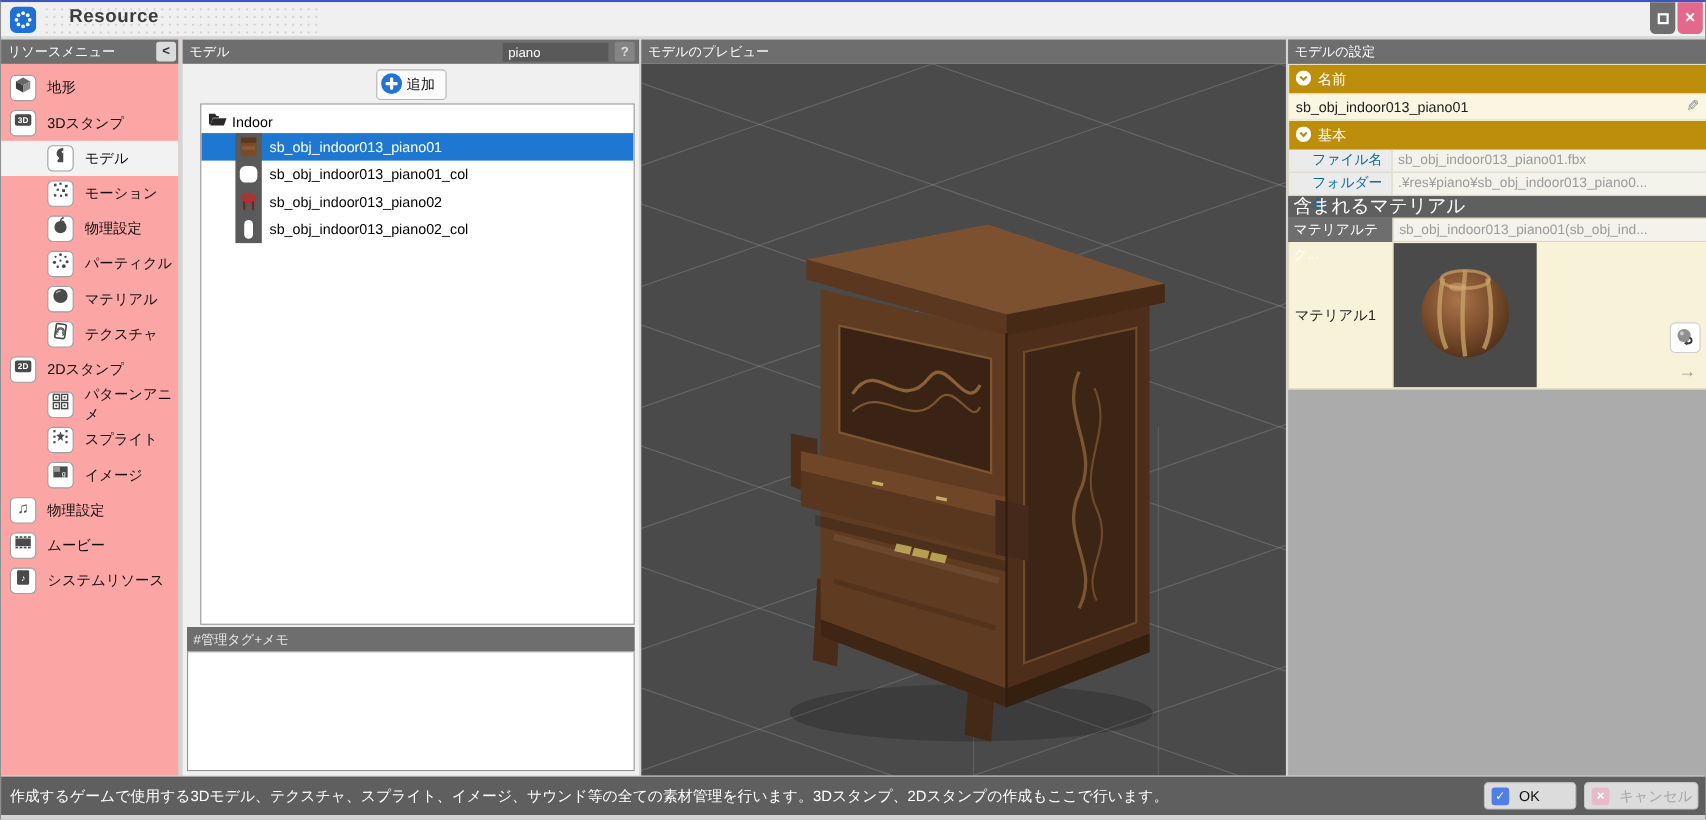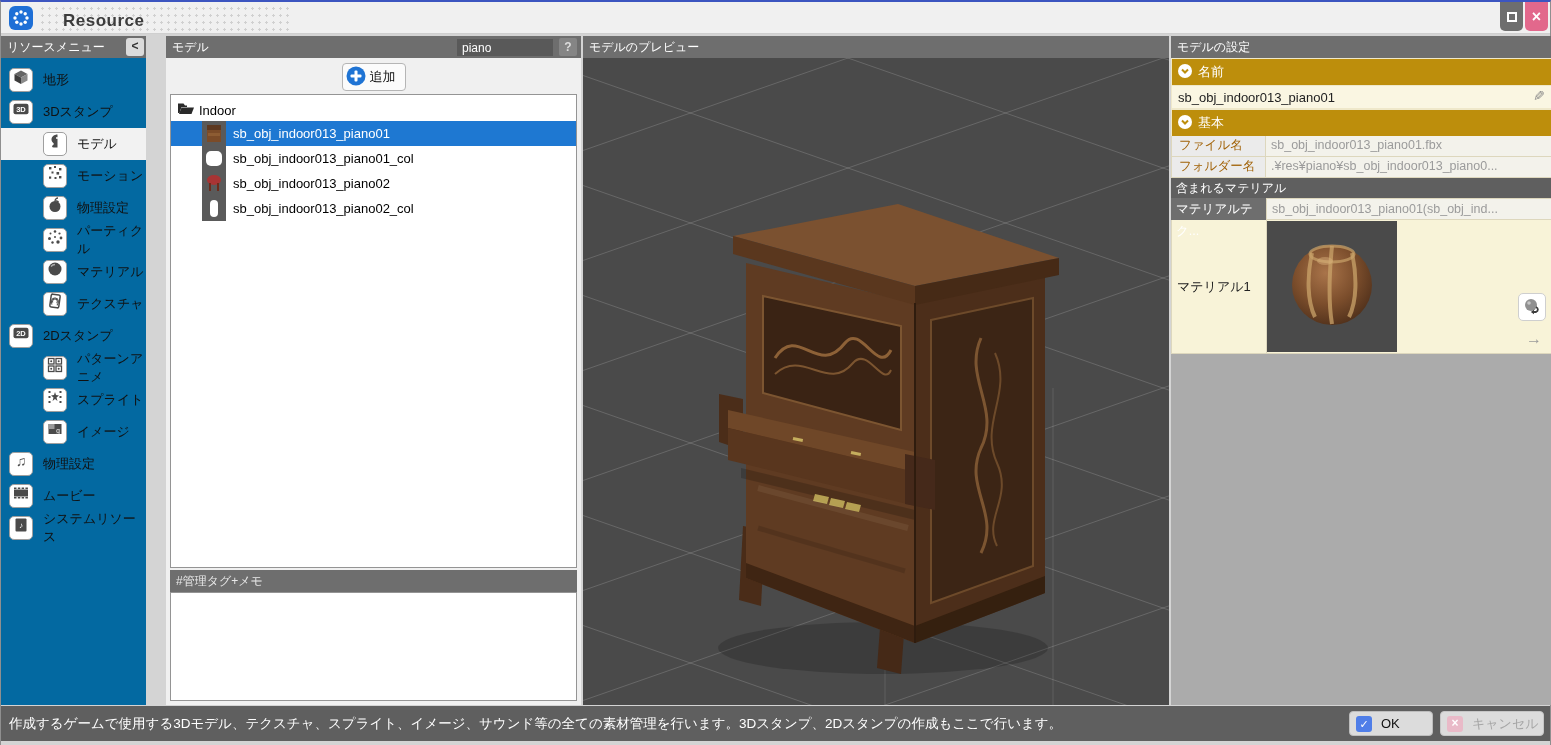--- a/index.html
+++ b/index.html
@@ -4,71 +4,71 @@
 <style>
   * { box-sizing: border-box; margin: 0; padding: 0; }
   html,body { width:1551px; height:745px; font-family:"Liberation Sans","DejaVu Sans",sans-serif; background:#d4d4d4; overflow:hidden; }
   .window { position:relative; width:1551px; height:745px; background:#d4d4d4; border:1px solid #8f8f8f; border-top:2px solid #3c55c0; }
 
   
   .titlebar { position:absolute; left:0; top:0; right:0; height:32px; background:#f0f0f0; border-bottom:1px solid #cfcfcf; }
   .app-icon { position:absolute; left:8px; top:4px; width:24px; height:24px; }
   .title-pattern { position:absolute; left:38px; top:3px; height:26px; width:250px;
       background-image:radial-gradient(#d0d0d0 1.1px, transparent 1.2px); background-size:7px 7px;
-      display:flex; align-items:flex-end; padding-left:24px; }
+      display:flex; align-items:flex-start; padding-left:24px; }
   .title-text { font-size:17px; font-weight:bold; color:#3c3c3c; letter-spacing:.5px; }
   .win-btn { position:absolute; top:0; width:23px; height:29px; border-radius:0 0 5px 5px; display:flex; align-items:center; justify-content:center; cursor:default; }
   .win-btn.max { left:1499px; background:#6e6e6e; }
   .win-btn.max .sq { width:10px; height:10px; border:2px solid #fff; }
   .win-btn.close { left:1524px; background:#e2688c; color:#fff; font-weight:bold; font-size:16px; }
 
   
   .panel { position:absolute; top:34px; height:669px; }
   .panel-header { height:22px; background:#6e6e6e; color:#fff; font-size:12px; line-height:22px; padding-left:6px; position:relative; }
 
   
-  .sidebar { left:0; width:145px; background:#0369a1; }
+  .sidebar { left:0; width:161px; background:#fca5a5; }
   .collapse-btn { position:absolute; right:2px; top:2px; width:18px; height:18px; background:#dbdbdb; border-radius:3px; color:#333; font-size:12px; font-weight:bold; text-align:center; line-height:17px; }
   .side-items { padding-top:6px; }
   .side-item { height:32px; display:flex; align-items:center; gap:10px; font-size:13px; color:#111; }
   .side-item.lvl0 { padding-left:8px; }
   .side-item.lvl1 { padding-left:42px; }
   .side-item.sel { background:#f2f2f2; }
   .sicon { flex:0 0 24px; width:24px; height:24px; background:#fff; border:1px solid #9f9f9f; border-radius:5px; display:flex; align-items:flex-start; justify-content:center; }
 
   
   .model-panel { left:165px; width:415px; background:#f0f0f0; }
   .search-input { position:absolute; right:28px; top:3px; width:96px; height:17px; background:#595959; border:none; color:#fff; font-size:12px; padding:0 5px; font-family:inherit; }
   .help-btn { position:absolute; right:4px; top:2px; width:18px; height:18px; background:#858585; color:#ddd; border-radius:2px; text-align:center; line-height:18px; font-size:12px; font-weight:bold; }
   .toolbar { display:flex; gap:3px; padding:5px 4px; align-items:center;flex-direction:column; }
   .add-btn { height:28px; border:1px solid #b5b5b5; background:#fbfbfb; border-radius:4px; display:flex; align-items:center; gap:4px; padding:0 9px 0 3px; font-size:13px; color:#111; }
   .tool-btn { width:28px; height:28px; border:1px solid #b5b5b5; background:#fbfbfb; border-radius:4px; display:flex; align-items:center; justify-content:center; }
-  .tree { position:absolute; left:4px; right:4px; top:58px; height:474px; background:#fff; border:1px solid #949494; overflow:hidden; }
+  .tree { position:absolute; left:16px; right:4px; top:58px; height:474px; background:#fff; border:1px solid #949494; overflow:hidden; }
   .tree-guide { position:absolute; left:42px; top:26px; height:100px; border-left:1px dotted #b5b5b5; }
   .folder-row { height:22px; display:flex; align-items:center; gap:4px; padding-left:6px; font-size:13px; color:#000; margin-top:4px; }
   .tree-row { height:25px; line-height:25px; font-size:13px; color:#000; padding-left:62px; white-space:nowrap; }
   .tree-row.sel { background:#1e78d2; color:#fff; }
   .thumb-strip { position:absolute; left:31px; top:26px; width:24px; height:100px; background:#5a5a5a; display:flex; flex-direction:column; }
   .thumb { width:24px; height:25px; display:flex; align-items:center; justify-content:center; }
   .memo-header { position:absolute; left:4px; right:4px; top:534px; height:22px; background:#6e6e6e; color:#e9e9e9; font-size:12px; line-height:22px; padding-left:6px; }
   .memo-area { position:absolute; left:4px; right:4px; top:556px; height:109px; background:#fff; border:1px solid #949494; }
 
   
   .preview-panel { left:582px; width:586px; }
   .viewport { width:586px; height:647px; background:#4a4a4a; }
 
   
   .settings-panel { left:1170px; width:381px; background:#ababab; }
   .gold-header { height:27px; background:#bd8e0c; color:#fff; font-size:13px; display:flex; align-items:center; gap:6px; padding-left:6px; border:1px solid #efe8ca; border-bottom:none; }
   .name-field { height:24px; background:#faf6e2; border:1px solid #efe8ca; display:flex; align-items:center; font-size:13px; color:#222; padding-left:6px; position:relative; }
   .pencil { position:absolute; right:6px; top:2px; color:#8a8a8a; font-size:14px; transform:scaleX(-1); }
   .kv-row { display:flex; height:21px; font-size:12.5px; }
-  .kv-label { flex:0 0 95px; background:#ebebeb; color:#a16207; line-height:19px; padding-left:7px; border:1px solid #ddd7bd; border-top:none; }
+  .kv-label { flex:0 0 95px; background:#ebebeb; color:#0369a1; line-height:19px; padding-left:21px; border:1px solid #ddd7bd; border-top:none; }
   .kv-value { flex:1; background:#f3f2eb; color:#9b9b9b; line-height:19px; padding-left:5px; border:1px solid #ddd7bd; border-top:none; border-left:none; white-space:nowrap; overflow:hidden; }
-  .mat-bar { height:20px; background:#5f5f5f; color:#fff; font-size:12px; line-height:20px; padding-left:5px; }
+  .mat-bar { height:20px; background:#5f5f5f; color:#fff; font-size:17px; line-height:20px; padding-left:5px; }
   .tex-row { display:flex; height:22px; font-size:12.5px; }
   .tex-label { flex:0 0 95px; background:#6e6e6e; color:#fff; line-height:22px; padding-left:5px; }
   .tex-value { flex:1; background:#f3f2eb; color:#9b9b9b; line-height:20px; padding-left:5px; border:1px solid #ddd7bd; white-space:nowrap; overflow:hidden; }
   .mat-row { display:flex; height:134px; background:#f8f3d8; border:1px solid #ddd7bd; border-top:none; }
   .mat-name { flex:0 0 95px; display:flex; align-items:center; padding-left:5px; font-size:13px; color:#222; border-right:1px solid #ddd7bd; }
   .mat-thumb { flex:0 0 130px; background:#4a4a4a; margin:1px 0; }
   .mat-rest { flex:1; position:relative; }
   .swap-btn { position:absolute; right:5px; bottom:32px; width:28px; height:28px; background:#fff; border:1px solid #cfcfcf; border-radius:5px; display:flex; align-items:center; justify-content:center; }
   .mat-arrow { position:absolute; right:9px; bottom:6px; color:#9b9b9b; font-size:16px; font-weight:bold; line-height:1; }
 

